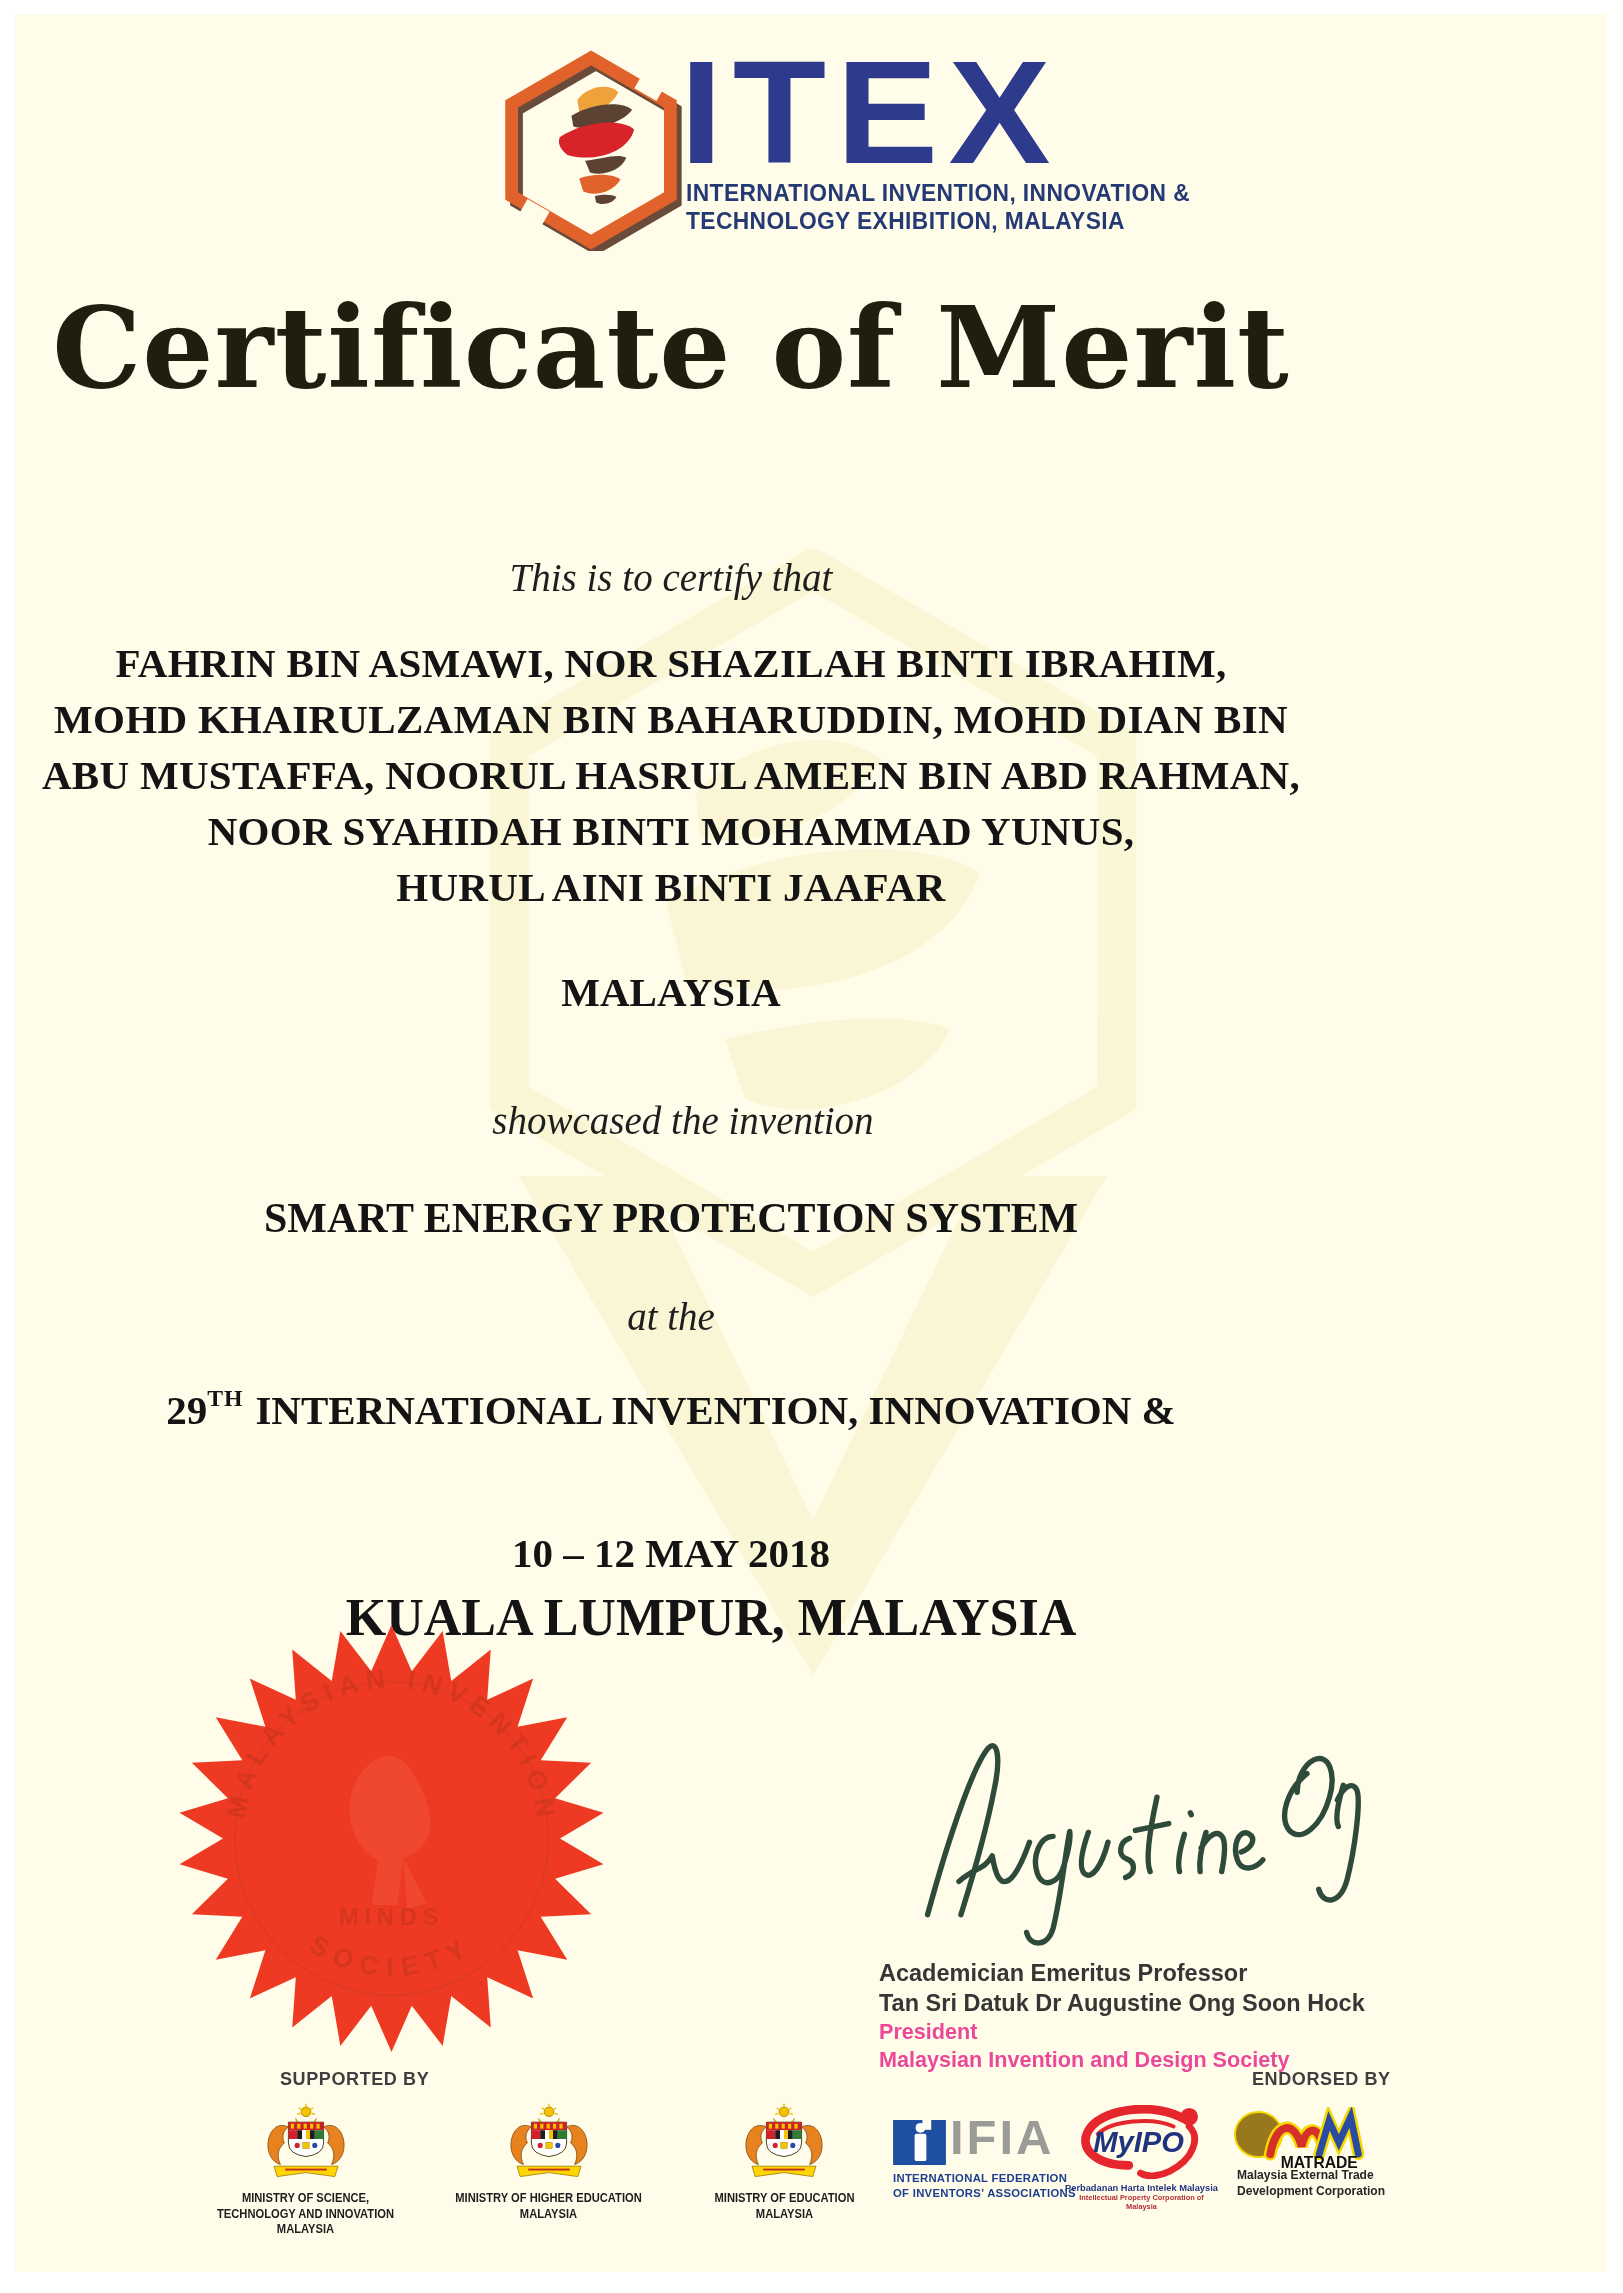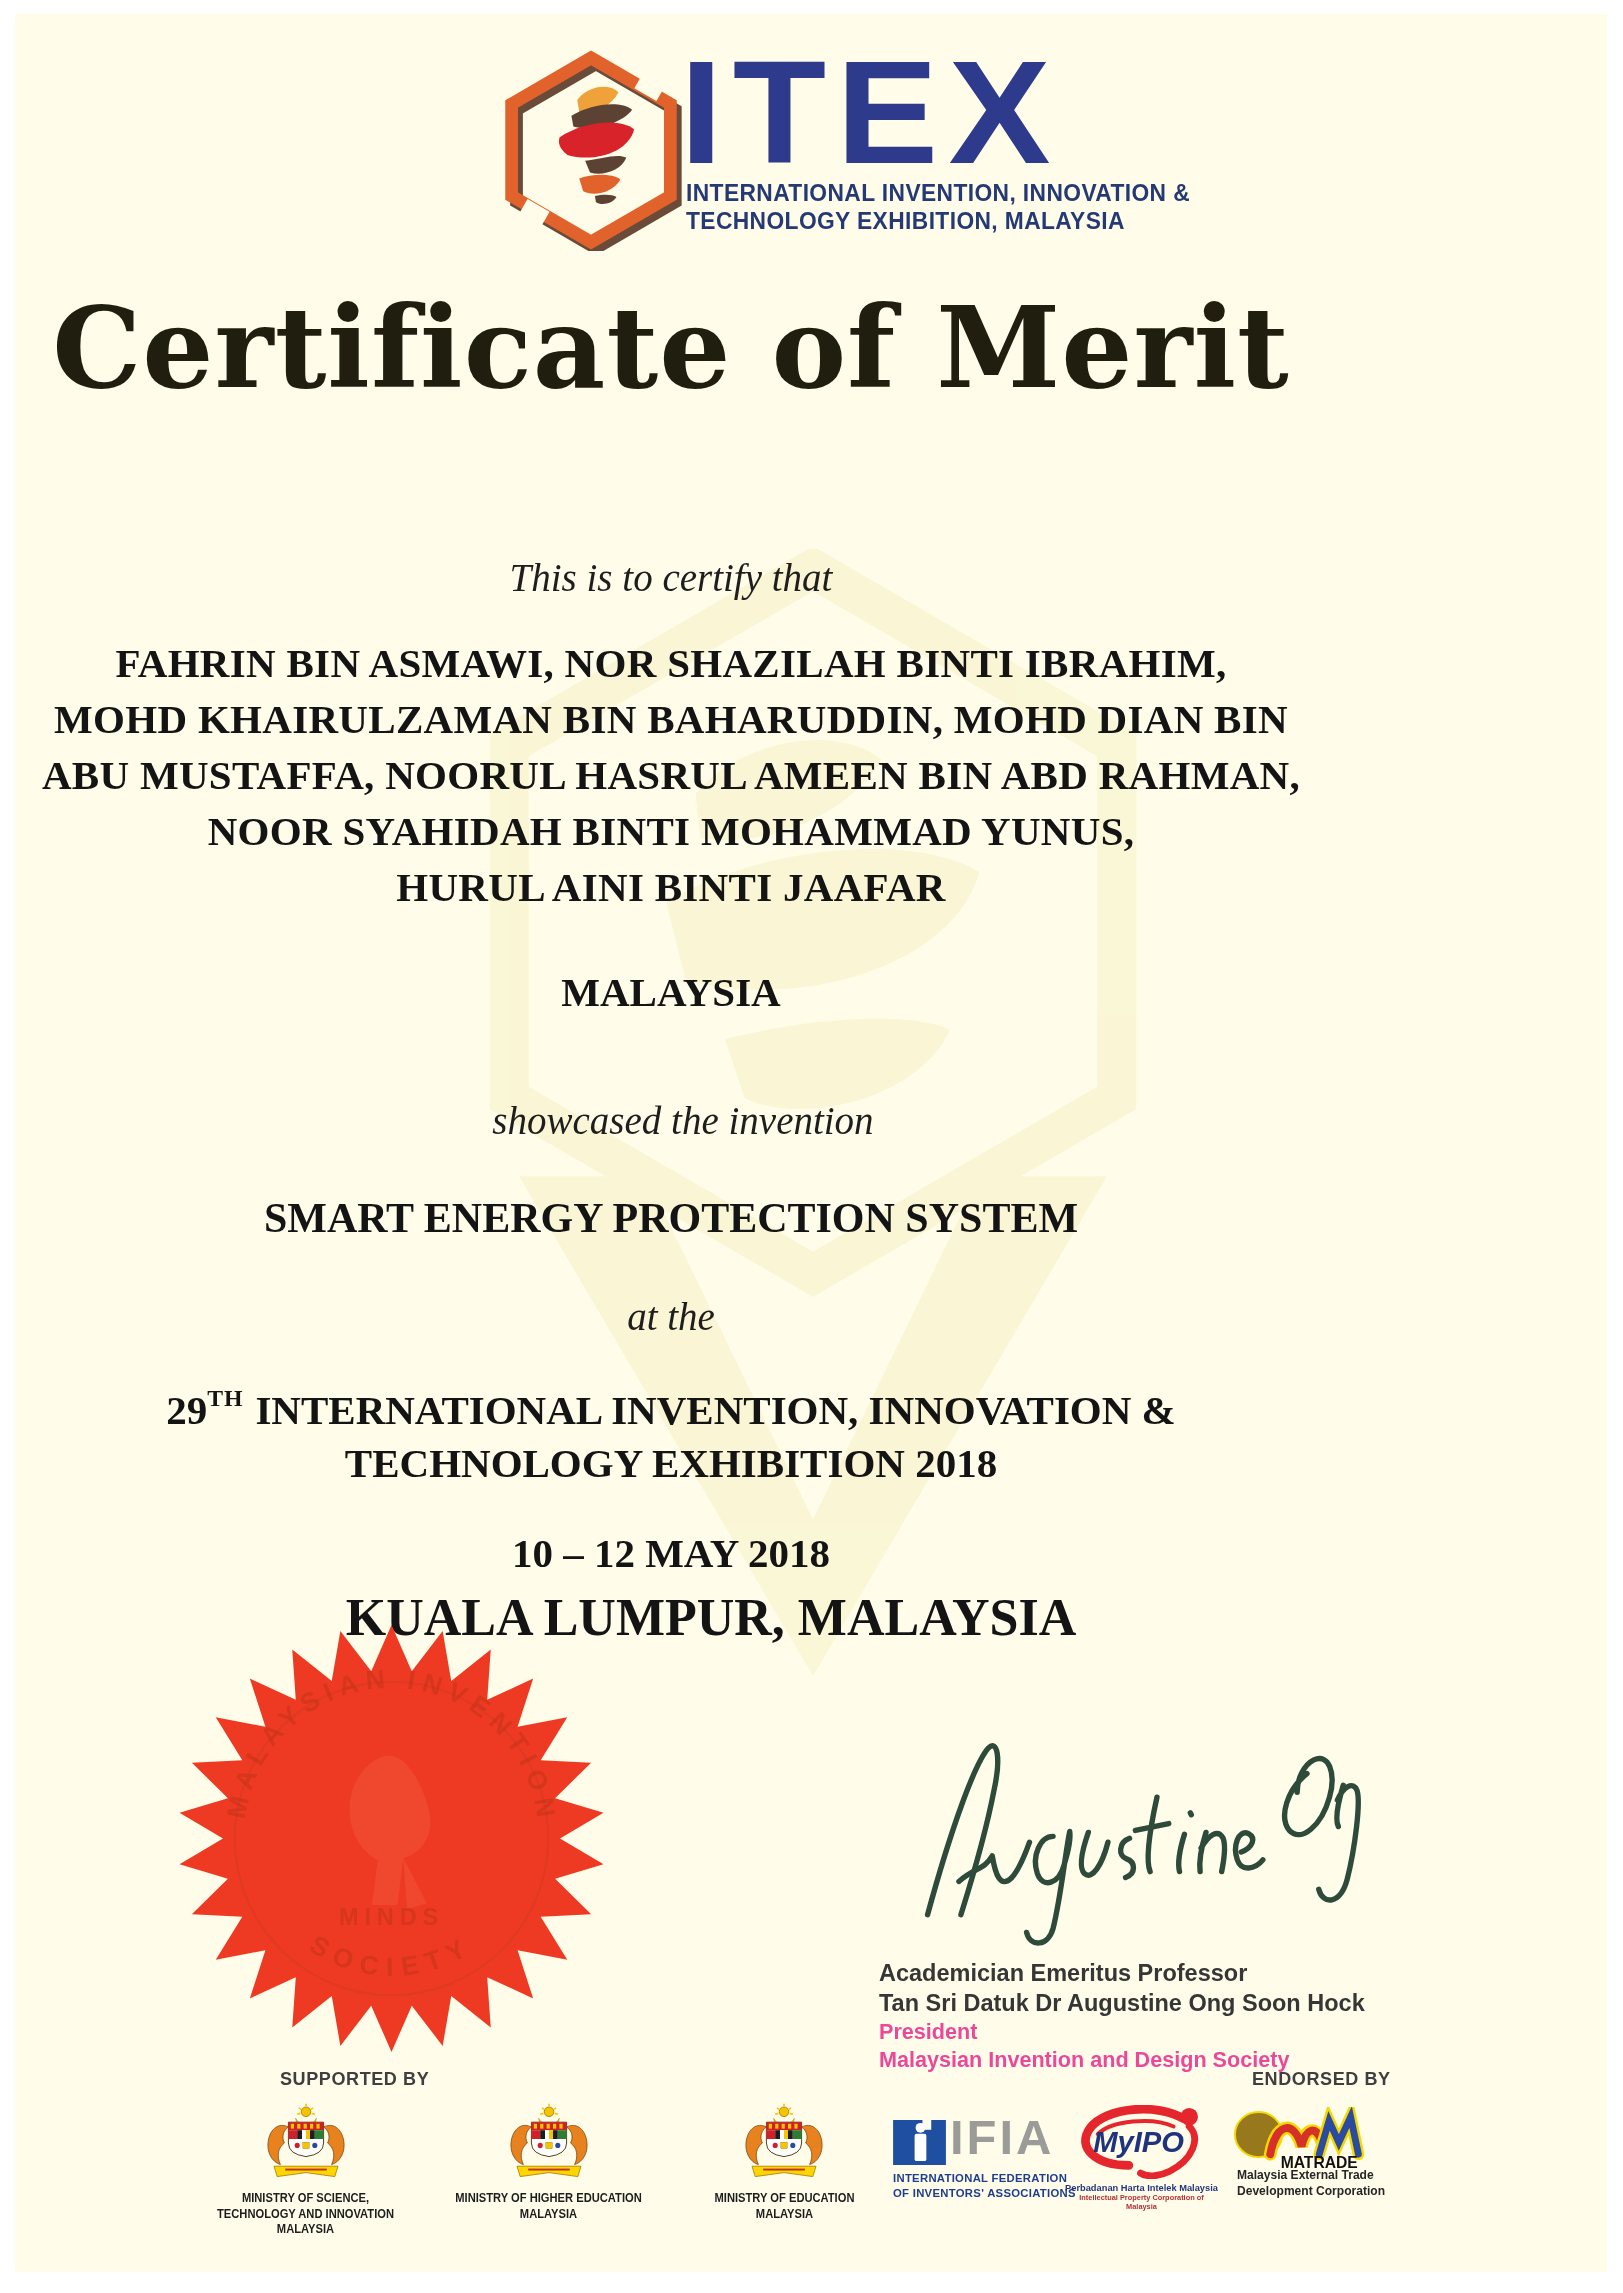--- a/index.html
+++ b/index.html
@@ -118,21 +118,20 @@
 <div id="org" class="abs ctr serif">
   <div>MALAYSIA</div>
 </div>
 
 <div id="showcased" class="abs ctr serif">showcased the invention</div>
 <div id="invention" class="abs ctr serif">SMART ENERGY PROTECTION SYSTEM</div>
 <div id="atline" class="abs ctr serif">at the</div>
 
 <div id="event" class="abs ctr serif">
   <div><span>29</span><sup>TH</sup><span class="gap">INTERNATIONAL INVENTION, INNOVATION &amp;</span></div>
-  <div>TECHNOLOGY EXHIBITION 2018</div>
 </div>
 
 <div id="dateline" class="abs ctr serif">10 – 12 MAY 2018</div>
 <div id="locline" class="abs ctr serif">KUALA LUMPUR, MALAYSIA</div>
 
 <svg id="seal" class="abs" width="435" height="439" viewBox="0 0 444 448">
   <polygon id="seal-star" points="222.0,6.0 242.7,53.3 274.2,12.3 283.0,63.2 323.3,31.0 319.7,82.4 366.6,60.8 350.7,109.9 401.4,100.2 374.3,144.1 425.8,146.7 389.0,182.8 438.4,197.7 394.0,224.0 438.4,250.3 389.0,265.2 425.8,301.3 374.3,303.9 401.4,347.8 350.7,338.1 366.6,387.2 319.7,365.6 323.3,417.0 283.0,384.8 274.2,435.7 242.7,394.7 222.0,442.0 201.3,394.7 169.8,435.7 161.0,384.8 120.7,417.0 124.3,365.6 77.4,387.2 93.3,338.1 42.6,347.8 69.7,303.9 18.2,301.3 55.0,265.2 5.6,250.3 50.0,224.0 5.6,197.7 55.0,182.8 18.2,146.7 69.7,144.1 42.6,100.2 93.3,109.9 77.4,60.8 124.3,82.4 120.7,31.0 161.0,63.2 169.8,12.3 201.3,53.3" fill="#ee3a23"></polygon>
   <circle cx="222" cy="224" r="160" fill="none" stroke="#cf3a22" stroke-width="2" opacity="0.5"></circle>
   <path id="ring" d="M 72,224 A 150,150 0 1 1 371.9,224.2" fill="none"></path>
   <path id="ringb" d="M 100,300 A 148,148 0 0 0 344,300" fill="none"></path>

